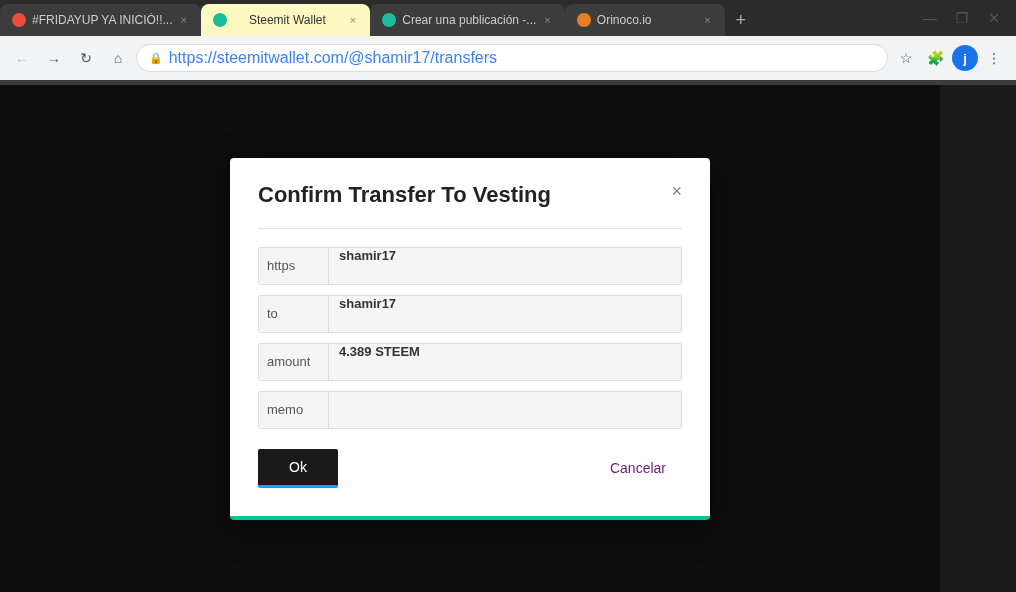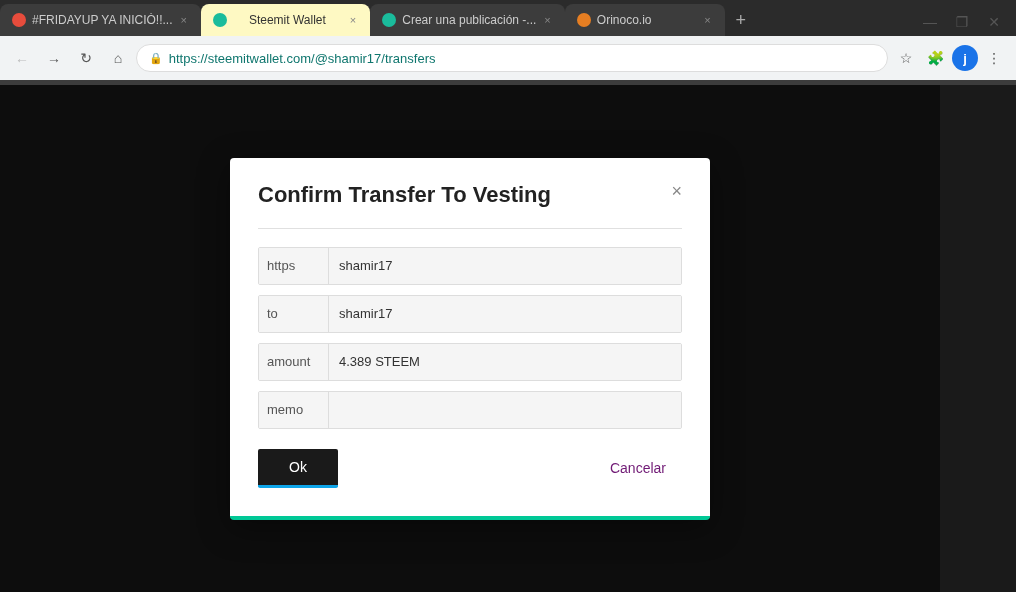--- a/index.html
+++ b/index.html
@@ -16,21 +16,21 @@
     
     .browser-chrome {
       background: #3c3c3c;
       height: 85px;
       display: flex;
       flex-direction: column;
     }
 
     .tab-bar {
       display: flex;
-      align-items: flex-end;
+      align-items: flex-start;
       height: 36px;
       background: #2b2b2b;
       padding-top: 4px;
       gap: 0;
     }
 
     .tab {
       display: flex;
       align-items: center;
       padding: 0 12px;
@@ -122,22 +122,22 @@
       gap: 6px;
     }
 
     .lock-icon {
       color: #555;
       font-size: 11px;
     }
 
     .url-text {
       flex: 1;
-      font-size: 13px;
-      color: #0f766e;
+      font-size: 16px;
+      color: #3b82f6;
     }
 
     .toolbar-icons {
       display: flex;
       align-items: center;
       gap: 2px;
     }
 
     .toolbar-icon {
       width: 28px;
@@ -233,21 +233,22 @@
     .field-value {
       flex: 1;
       height: 34px;
       background: #f5f5f5;
       border: 1px solid #ddd;
       border-radius: 2px;
       padding: 0 10px;
       font-size: 13px;
       color: #333;
       display: flex;
-      align-items: center;
+      align-items: flex-start;
+      font-weight: bold;
     }
 
     .field-wrapper {
       display: flex;
       width: 100%;
       align-items: center;
       border: 1px solid #ddd;
       border-radius: 2px;
       overflow: hidden;
       margin-bottom: 10px;

